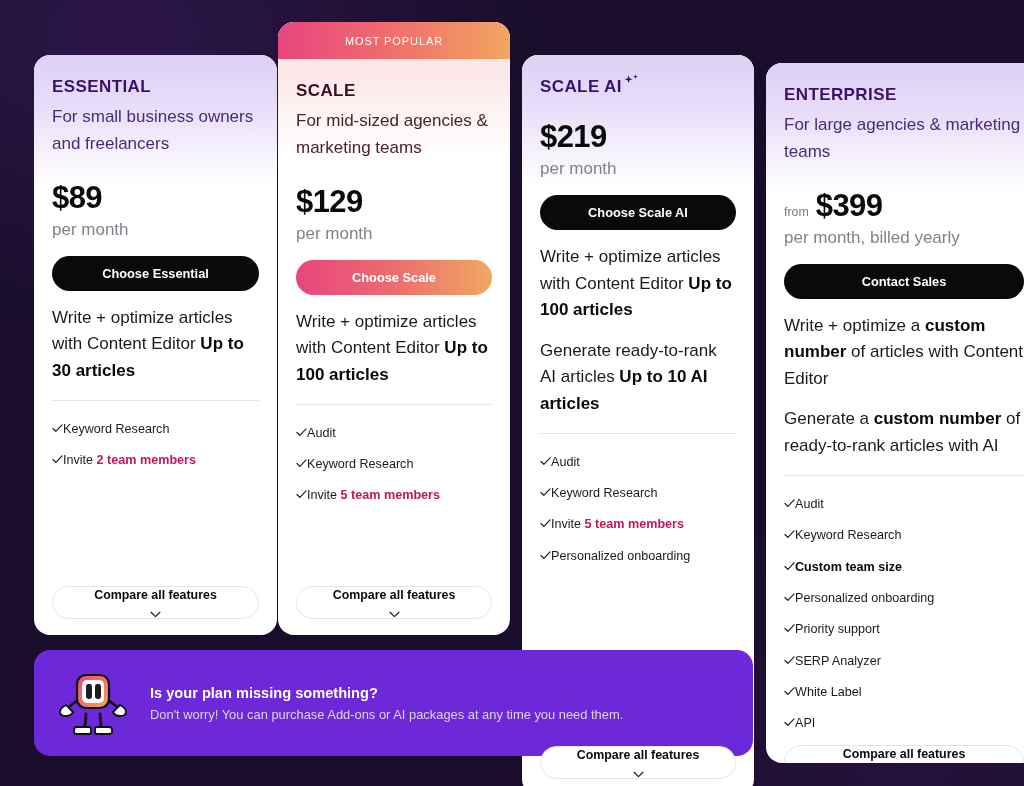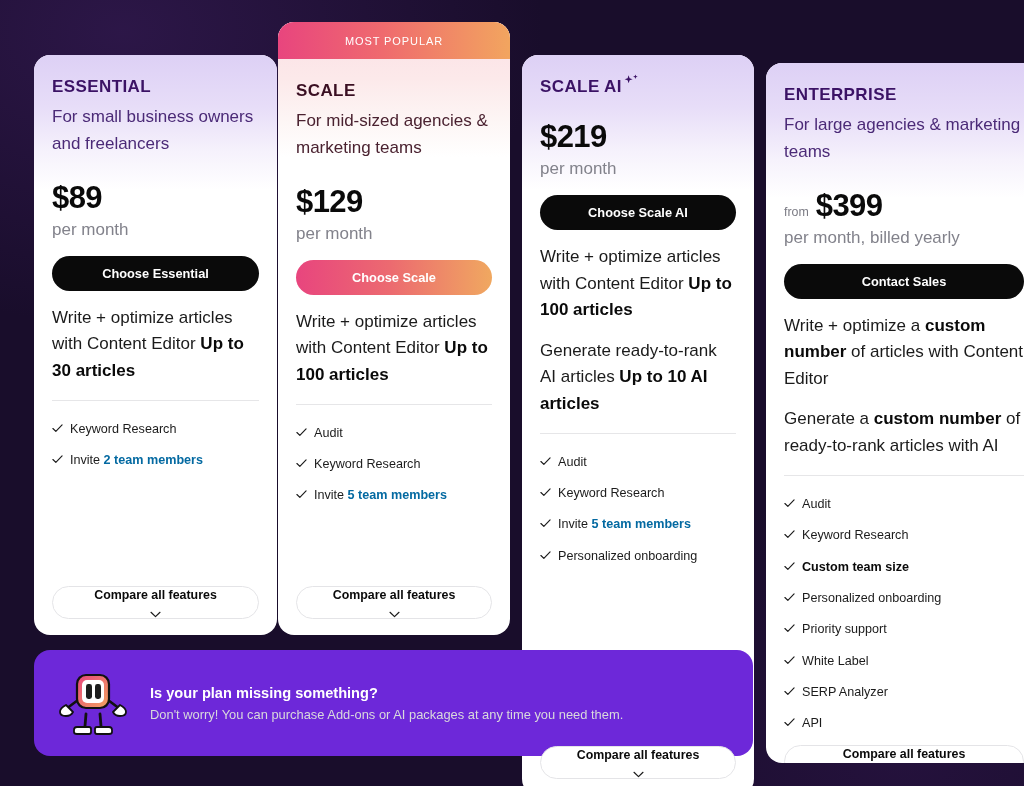--- a/index.html
+++ b/index.html
@@ -151,27 +151,26 @@
   .divider {
     height: 1px;
     background: #e6e6e8;
     margin: 16px 0 4px 0;
   }
 
   .feat-list { list-style: none; margin-top: 8px; }
   .feat {
     display: flex;
     align-items: flex-start;
-    gap: 7px;
     font-size: 12.6px;
     color: #1b1b1b;
     padding: 7.5px 0;
     line-height: 1.3;
   }
-  .feat b { font-weight: bold; color: #0369a1; }
+  .feat b { font-weight: bold; color: #be185d; }
   .feat.all-bold { font-weight: bold; color: #0a0a0a; }
   .check {
     flex: none;
     width: 11px;
     height: 11px;
     margin-top: 2px;
   }
 
   .spacer { flex: 1; min-height: 6px; }
 
@@ -405,27 +404,27 @@
           <li class="feat">
             <svg class="check" viewBox="0 0 12 12">
               <path d="M1 6 L4.2 9.2 L11 2" stroke="#1b1b1b" stroke-width="1.25" fill="none" stroke-linecap="round" stroke-linejoin="round"></path>
             </svg>
             <span>Priority support</span>
           </li>
           <li class="feat">
             <svg class="check" viewBox="0 0 12 12">
               <path d="M1 6 L4.2 9.2 L11 2" stroke="#1b1b1b" stroke-width="1.25" fill="none" stroke-linecap="round" stroke-linejoin="round"></path>
             </svg>
+            <span>SERP Analyzer</span>
+          </li>
+          <li class="feat">
+            <svg class="check" viewBox="0 0 12 12">
+              <path d="M1 6 L4.2 9.2 L11 2" stroke="#1b1b1b" stroke-width="1.25" fill="none" stroke-linecap="round" stroke-linejoin="round"></path>
+            </svg>
             <span>White Label</span>
-          </li>
-          <li class="feat">
-            <svg class="check" viewBox="0 0 12 12">
-              <path d="M1 6 L4.2 9.2 L11 2" stroke="#1b1b1b" stroke-width="1.25" fill="none" stroke-linecap="round" stroke-linejoin="round"></path>
-            </svg>
-            <span>SERP Analyzer</span>
           </li>
           <li class="feat">
             <svg class="check" viewBox="0 0 12 12">
               <path d="M1 6 L4.2 9.2 L11 2" stroke="#1b1b1b" stroke-width="1.25" fill="none" stroke-linecap="round" stroke-linejoin="round"></path>
             </svg>
             <span>API</span>
           </li>
         </ul>
         <div class="spacer"></div>
         <button class="compare">

